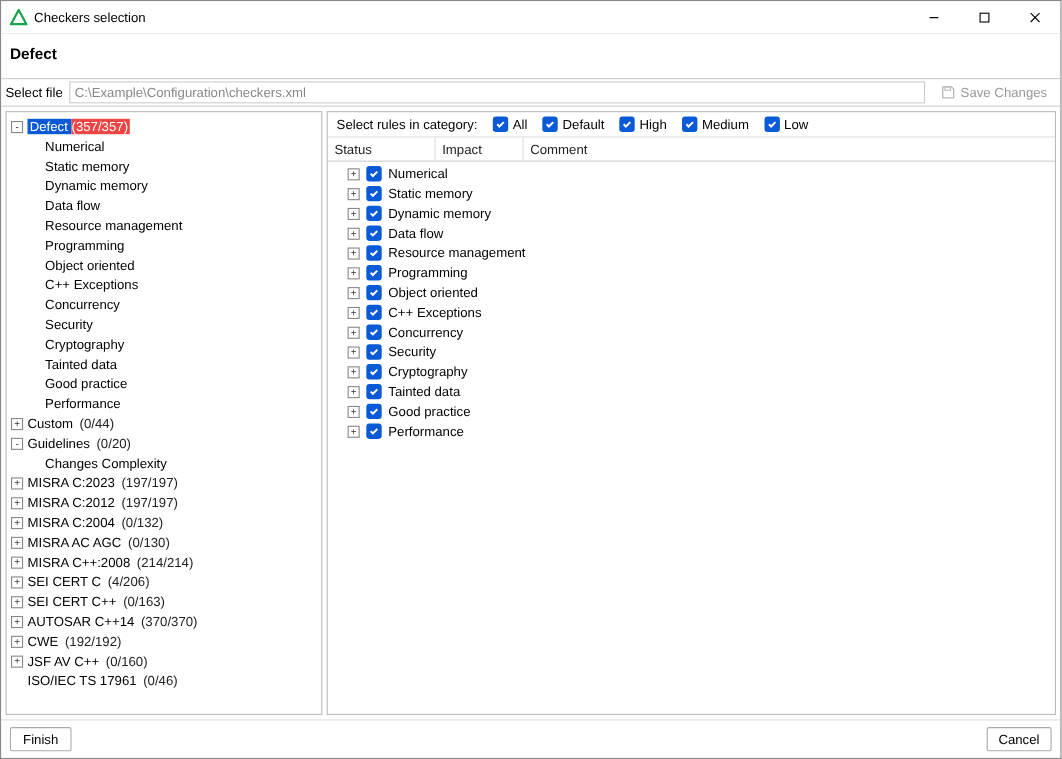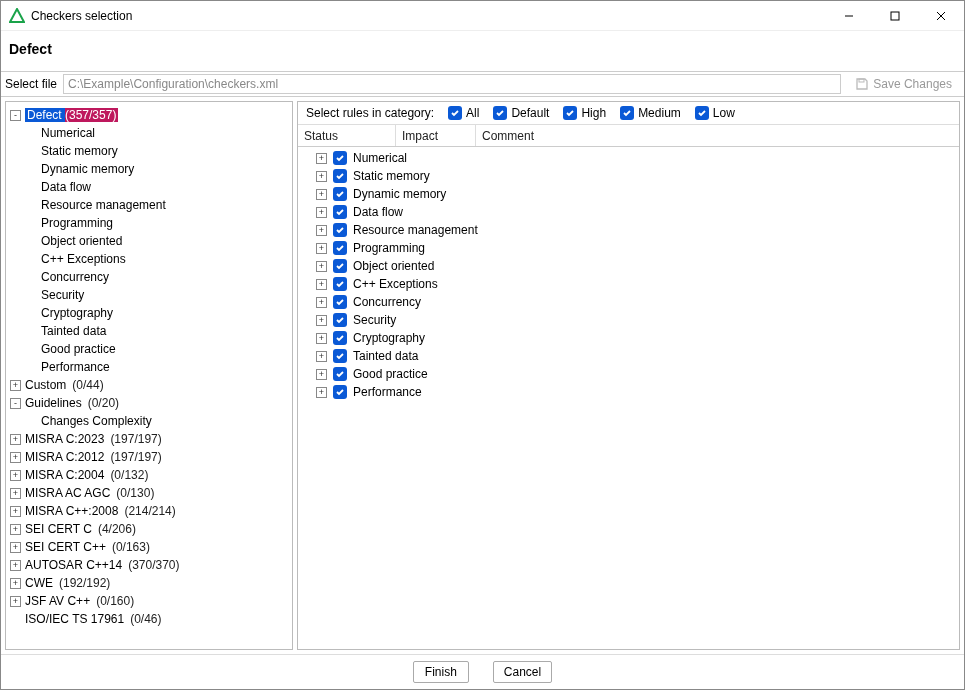--- a/index.html
+++ b/index.html
@@ -168,21 +168,21 @@
     display: inline-flex; align-items: center; justify-content: center;
     font-size: 9px; line-height: 1;
     margin-right: 6px;
     color: #333;
     background: #fff;
   }
   .rule-row .chkbox { margin-right: 6px; }
   .rule-row .name { }
   .footer {
     display: flex;
-    justify-content: center;
+    justify-content: space-between;
     align-items: center;
     padding: 6px 8px;
     gap: 24px;
     border-top: 1px solid #ddd;
   }
   .footer button {
     min-width: 56px;
     height: 22px;
     border: 1px solid #aaa;
     background: #fff;
@@ -241,21 +241,21 @@
 </div>
 
 <div class="main-split">
 
   <div class="tree-panel tree">
     <ul id="tree-root">
         <li>
           <div class="row indent0">
             <span class="twisty">-</span>
             <span class="label selected" style="padding-right: 0px;">Defect&nbsp;</span>
-            <span class="count" style="background: #be185d; color: rgb(255, 255, 255); margin-left: 0px; padding: 0px 2px 0px 0px;">(357/357)</span>
+            <span class="count" style="background: #ef4444; color: rgb(255, 255, 255); margin-left: 0px; padding: 0px 2px 0px 0px;">(357/357)</span>
           </div>
           <ul>
             <li>
               <div class="row indent1">
                 <span class="connector"></span>
                 <span class="label">Numerical</span>
               </div>
             </li>
             <li>
               <div class="row indent1">

